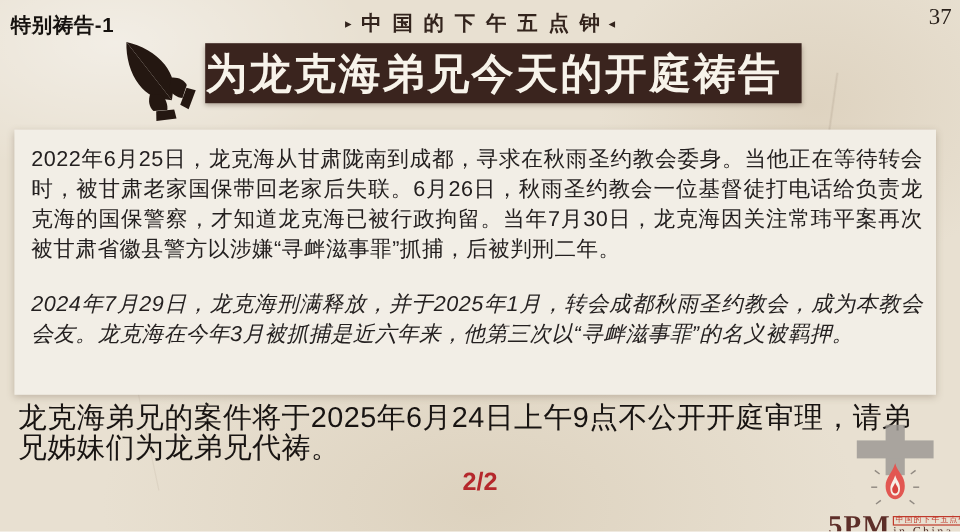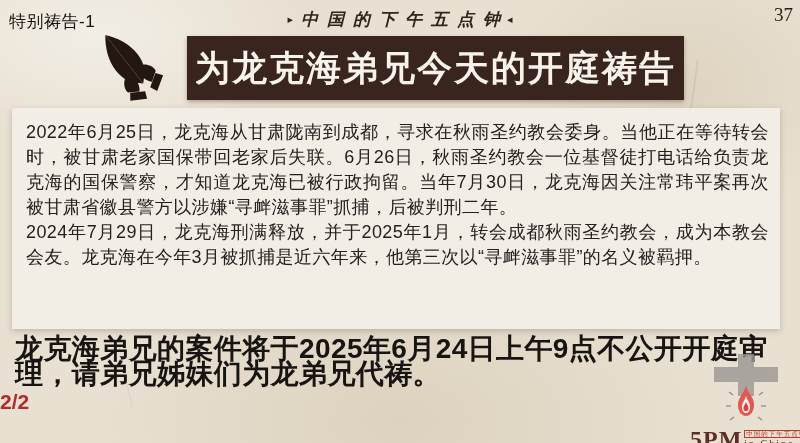--- a/index.html
+++ b/index.html
@@ -10,54 +10,54 @@
       radial-gradient(ellipse 300px 160px at 12% 8%, rgba(255,255,255,.45), rgba(255,255,255,0) 70%),
       radial-gradient(ellipse 260px 200px at 85% 20%, rgba(214,200,178,.55), rgba(214,200,178,0) 70%),
       radial-gradient(ellipse 420px 240px at 50% 95%, rgba(210,196,172,.5), rgba(210,196,172,0) 75%),
       radial-gradient(ellipse 200px 120px at 70% 55%, rgba(255,255,255,.35), rgba(255,255,255,0) 70%),
       #e8e0d1;
   }
   .crease{position:absolute;background:linear-gradient(90deg,rgba(0,0,0,0) 0%,rgba(120,100,80,.16) 50%,rgba(0,0,0,0) 100%);}
   .crease1{left:688px;top:60px;width:3px;height:120px;transform:rotate(8deg);}
   .crease2{left:120px;top:300px;width:2px;height:110px;transform:rotate(-12deg);opacity:.6;}
 
-  .corner-label{position:absolute;left:9px;top:10px;font-size:17px;font-weight:normal;color:#16120f;letter-spacing:.5px;}
+  .corner-label{position:absolute;left:9px;top:10px;font-size:17px;font-weight:bold;color:#16120f;letter-spacing:.5px;}
   .page-number{position:absolute;right:7px;top:4px;font-family:"Liberation Serif","DejaVu Serif",serif;font-size:19px;color:#2a211b;}
   .series-title{
     position:absolute;left:0;right:0;top:8px;text-align:center;
     font-family:"Liberation Serif","DejaVu Serif",serif;font-weight:bold;
-    font-size:17px;color:#33241d;letter-spacing:9px;font-style:italic;
+    font-size:17px;color:#33241d;letter-spacing:9px;
   }
   .series-title .marker{font-size:11px;letter-spacing:0;position:relative;top:-2px;color:#33241d;}
   .series-title .mk-l{margin-right:8px;}
   .series-title .mk-r{margin-left:-2px;}
 
   .hands{position:absolute;left:86px;top:24px;width:84px;height:80px;}
 
   .banner{
-    position:absolute;left:171px;top:36px;width:497px;height:64px;
+    position:absolute;left:171px;top:36px;width:497px;height:50px;
     background:#3a241e;box-shadow:0 2px 4px rgba(60,40,25,.35);
-    display:flex;align-items:center;justify-content:center;margin-left:16px;
+    display:flex;align-items:center;justify-content:flex-start;
   }
   .banner-title{color:#f7f3ea;font-size:35px;font-weight:bold;letter-spacing:2px;white-space:nowrap;}
 
   .content-box{
     position:absolute;left:12px;top:108px;width:768px;height:221px;
     background:#f2eee6;box-shadow:0 2px 6px rgba(90,70,50,.28);
     box-sizing:border-box;padding:12px 11px 0 14px;
   }
   .para{font-size:18px;line-height:25px;color:#242020;letter-spacing:.4px;text-align:justify;margin:0;}
-  .para + .para{}
+  .para + .para{margin-top:21px;font-style:italic;}
 
   .prayer-request{
     position:absolute;left:15px;top:336px;width:762px;
-    font-size:28px;line-height:25px;font-weight:bold;color:#181412;letter-spacing:.4px;
+    font-size:24px;line-height:25px;font-weight:normal;color:#181412;letter-spacing:.4px;
   }
   .page-indicator{
-    position:absolute;left:0;right:0;top:390px;text-align:left;
+    position:absolute;left:0;right:0;top:390px;text-align:center;
     font-size:21px;font-weight:bold;color:#b5282c;
   }
 
   .logo{position:absolute;right:10px;top:350px;width:100px;height:90px;}
   .logo-cross{position:absolute;left:24px;top:4px;width:64px;height:42px;opacity:.82;}
   .logo-cross .v{position:absolute;left:24px;top:0;width:16px;height:42px;background:#9c9893;}
   .logo-cross .h{position:absolute;left:0;top:13px;width:64px;height:15px;background:#9c9893;}
   .logo-flame{position:absolute;left:33px;top:32px;width:46px;height:46px;}
   .logo-text{position:absolute;left:0;top:76px;width:100px;white-space:nowrap;color:#5d2e28;}
   .logo-text .big{font-family:"Liberation Serif","DejaVu Serif",serif;font-size:24px;font-weight:bold;letter-spacing:1px;}

